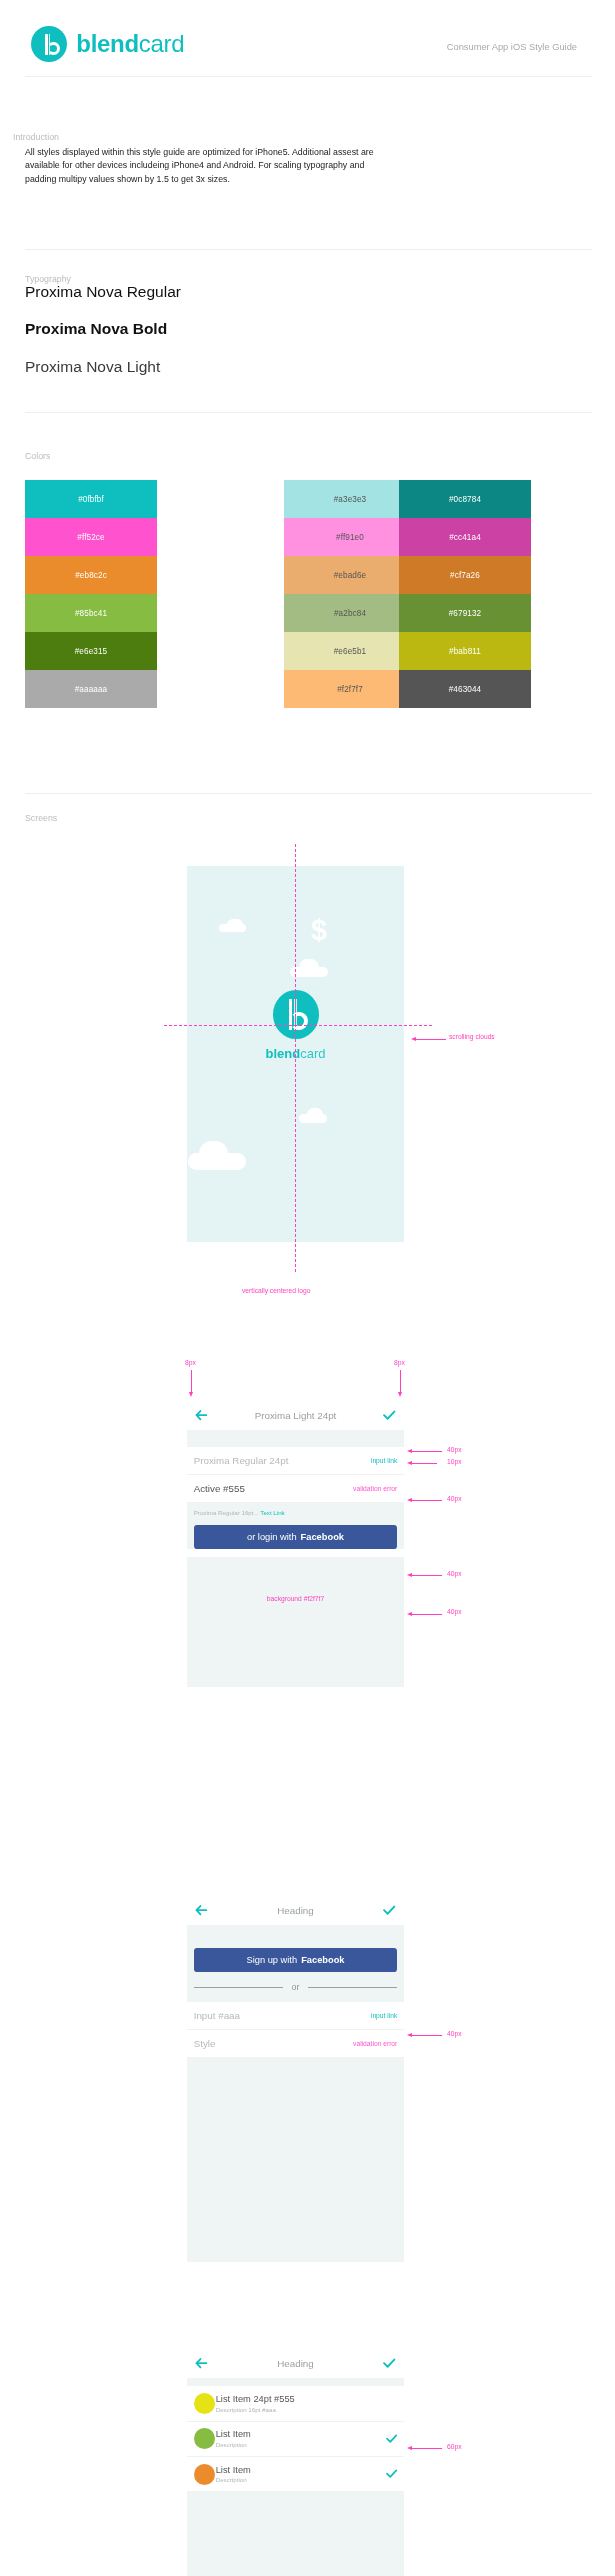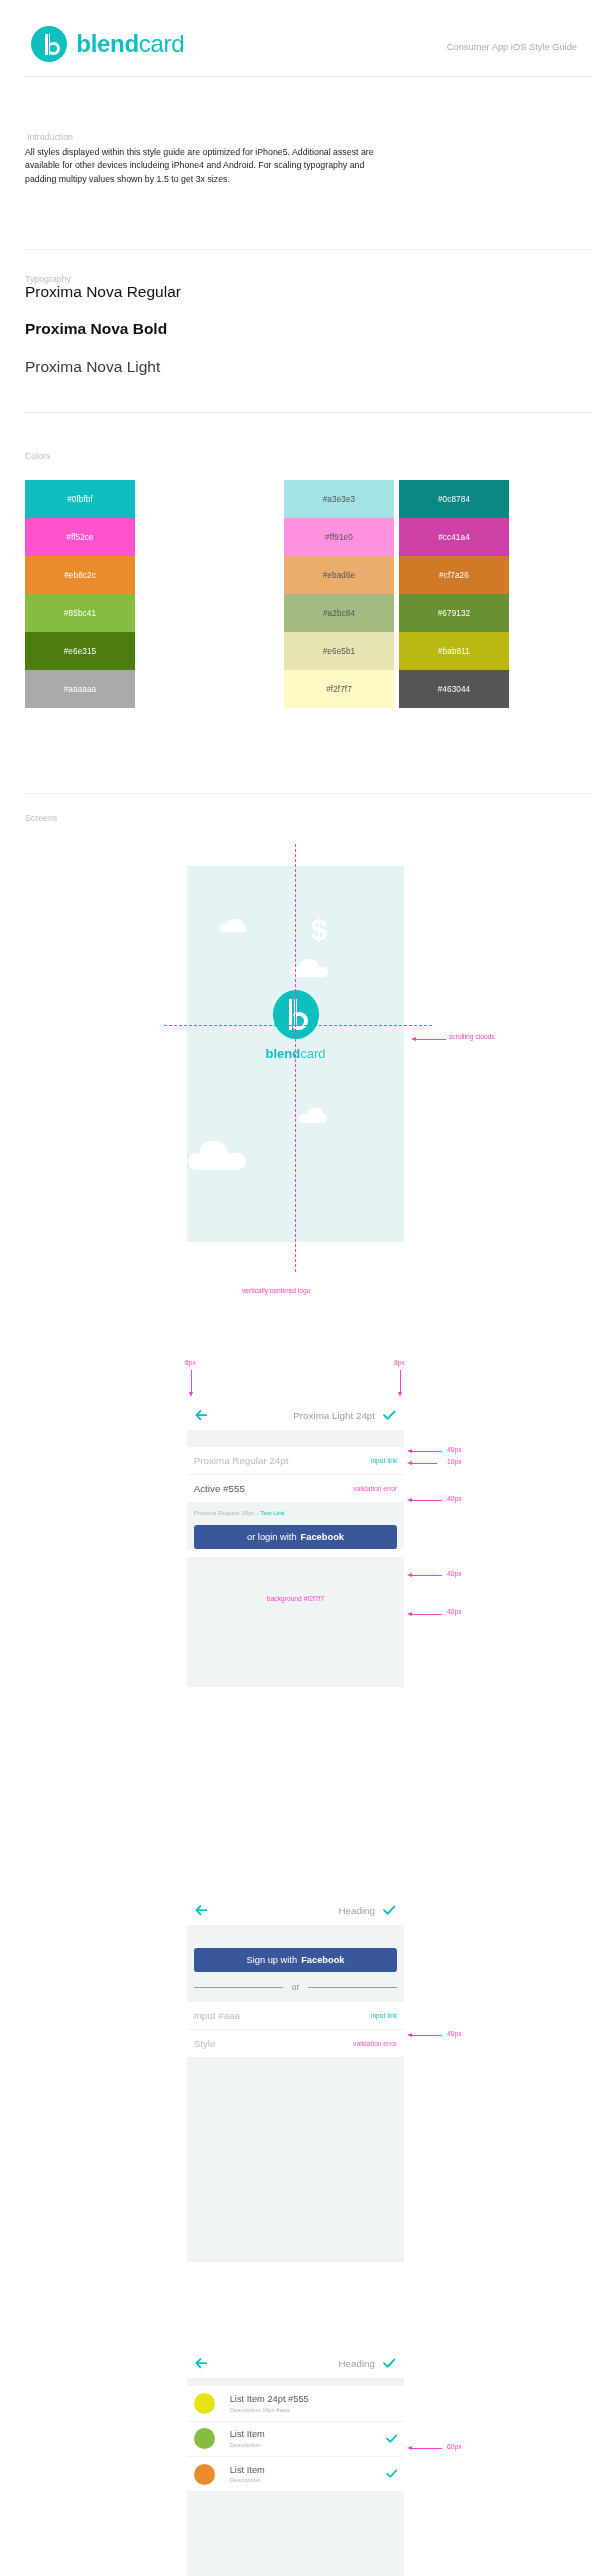--- a/index.html
+++ b/index.html
@@ -50,21 +50,21 @@
     font-size: 8.8px; color: #222222; line-height: 1.52; font-weight: 400;
   }
 
   
   .type-sample { position: absolute; left: 25px; color: #111111; font-size: 15.5px; line-height: 1; }
   .type-regular { font-weight: 400; }
   .type-bold    { font-weight: 700; }
   .type-light   { font-weight: 300; color: #3a3a3a; }
 
   
-  .swatch-col { position: absolute; width: 110px; }
+  .swatch-col { position: absolute; width: 132px; }
   .swatch {
     height: 38px; display: flex; align-items: center; justify-content: center;
     font-size: 8.2px; letter-spacing: 0.1px;
   }
 
   
   .phone {
     position: absolute; width: 217px; background: #ffffff;
     overflow: visible;
   }
@@ -117,21 +117,21 @@
     position:absolute; left:0; bottom:0; width:0; height:0;
     border-left:2.6px solid transparent; border-right:2.6px solid transparent;
     border-top:5.2px solid #ff3fbf;
   }
   .pad-band { position:absolute; background:#fdeaf7; }
 
   
   .navbar {
     position:relative; height:29px; background:#ffffff; display:flex; align-items:center;
   }
-  .nav-title { flex:1; text-align:right; font-size:9.8px; color:#9a9fa1; font-weight:300; }
+  .nav-title { flex:1; text-align:center; font-size:9.8px; color:#9a9fa1; font-weight:300; }
   .nav-back { width:29px; display:flex; align-items:center; justify-content:center; }
   .nav-check { width:29px; display:flex; align-items:center; justify-content:center; }
 
   .gap-band { background:#eff5f4; }
   .field-row {
     position:relative; background:#ffffff; height:28px;
     display:flex; align-items:center; padding:0 6.7px;
     border-bottom:0.5px solid #eff3f2;
   }
   .field-label { font-size:9.8px; color:#b5babc; font-weight:300; }
@@ -154,21 +154,21 @@
 
   .or-row { display:flex; align-items:center; padding: 3.1px 6.7px 9.3px 6.7px; }
   .or-row .line { flex:1; height:0.5px; background:#9aa0a2; }
   .or-row .or { margin:0 8.2px; font-size:8.8px; color:#8f9597; font-weight:300; }
 
   .list-row {
     background:#ffffff; display:flex; align-items:center; padding: 6.7px;
     border-bottom:0.5px solid #eff3f2; min-height:31px;
   }
   .avatar-dot { width:21px; height:21px; border-radius:50%; flex:none; }
-  .list-text { margin-left:15px; }
+  .list-text { margin-left:1px; }
   .list-title { font-size:9.3px; color:#555555; line-height:1.15; }
   .list-desc { font-size:6.2px; color:#b0b5b7; font-weight:300; margin-top:1px; }
   .list-check { margin-left:auto; }
 
   svg { display:block; }
 </style>
 </head>
 <body>
 
 <div class="page">
@@ -181,21 +181,21 @@
           <div class="b-bowl"></div>
       </div>
       <div class="logo-type">
         <b>blend</b><span>card</span>
       </div>
     </div>
     <div class="header-tagline">Consumer App iOS Style Guide</div>
   </div>
   <div class="rule" style="top:76px"></div>
 
-  <div class="section-label" style="left:27px; top:132px">Introduction</div>
+  <div class="section-label" style="left:13px; top:132px">Introduction</div>
   <div class="intro-body" style="top:146px">All styles displayed within this style guide are optimized for iPhone5. Additional assest are available for other devices includeing iPhone4 and Android. For scaling typography and padding multipy values shown by 1.5 to get 3x sizes.</div>
   <div class="rule" style="top:249px"></div>
 
   <div class="section-label" style="left:25px; top:274px">Typography</div>
   <div class="type-sample type-regular" style="top:284px">Proxima Nova Regular</div>
   <div class="type-sample type-bold" style="top:321px">Proxima Nova Bold</div>
   <div class="type-sample type-light" style="top:359px">Proxima Nova Light</div>
   <div class="rule" style="top:412px"></div>
 
   <div class="section-label" style="left:25px; top:451px">Colors</div>
@@ -208,21 +208,21 @@
     <div class="swatch" style="background:#4d7c0f;color:#ffffff">#e6e315</div>
     <div class="swatch" style="background:#aaaaaa;color:#ffffff">#aaaaaa</div>
   </div>
 
   <div class="swatch-col" style="left:284px; top:480px">
     <div class="swatch" style="background:#a3e3e3;color:#555555">#a3e3e3</div>
     <div class="swatch" style="background:#ff91e0;color:#555555">#ff91e0</div>
     <div class="swatch" style="background:#ebad6e;color:#555555">#ebad6e</div>
     <div class="swatch" style="background:#a2bc84;color:#555555">#a2bc84</div>
     <div class="swatch" style="background:#e6e5b1;color:#555555">#e6e5b1</div>
-    <div class="swatch" style="background:#fef9c3;color:#555555">#f2f7f7</div>
+    <div class="swatch" style="background:#fdba74;color:#555555">#f2f7f7</div>
   </div>
 
   <div class="swatch-col" style="left:399px; top:480px">
     <div class="swatch" style="background:#0c8784;color:#ffffff">#0c8784</div>
     <div class="swatch" style="background:#cc41a4;color:#ffffff">#cc41a4</div>
     <div class="swatch" style="background:#cf7a26;color:#ffffff">#cf7a26</div>
     <div class="swatch" style="background:#679132;color:#ffffff">#679132</div>
     <div class="swatch" style="background:#bab811;color:#ffffff">#bab811</div>
     <div class="swatch" style="background:#555555;color:#ffffff">#463044</div>
   </div>

